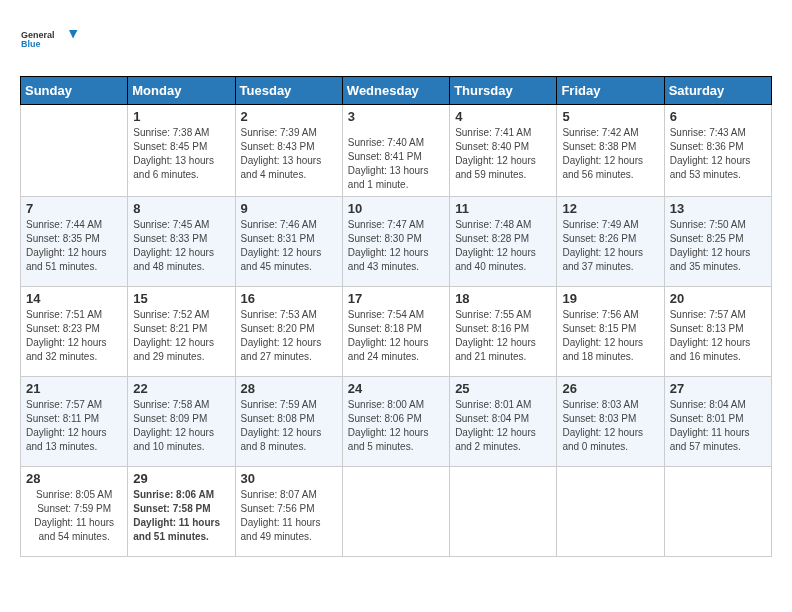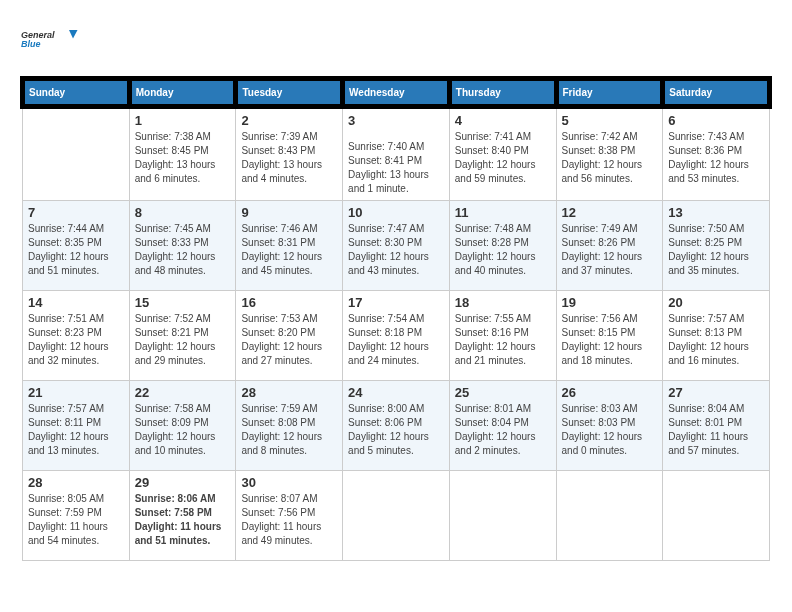--- a/index.html
+++ b/index.html
@@ -8,21 +8,20 @@
       background: #fff;
       width: 792px;
       min-height: 612px;
       padding: 20px;
     }
     .header-area {
       display: flex;
       justify-content: space-between;
       align-items: flex-end;
       margin-bottom: 16px;
-      font-style: italic;
     }
     .logo {
       display: flex;
       align-items: center;
       gap: 4px;
     }
     .logo-icon {
       width: 28px;
       height: 28px;
     }
@@ -41,25 +40,25 @@
     table {
       width: 100%;
       border-collapse: collapse;
       table-layout: fixed;
     }
     thead tr {
       background-color: #2979b8;
     }
     thead th {
       color: #fff;
-      font-size: 10px;
+      font-size: 13px;
       font-weight: bold;
       padding: 6px 4px;
       text-align: left;
-      border: 5px solid #000000;
+      border: 1px solid #000000;
     }
     tbody td {
       vertical-align: top;
       border: 1px solid #ccc;
       padding: 4px 5px;
       font-size: 10.5px;
       color: #333;
       height: 90px;
     }
     .day-number {
@@ -308,21 +307,21 @@
           <span class="day-number">27</span>
           <div class="day-info" style="white-space: pre-line;">Sunrise: 8:04 AM
 Sunset: 8:01 PM
 Daylight: 11 hours
 and 57 minutes.</div>
         </td>
       </tr>
       <tr>
         <td>
           <span class="day-number">28</span>
-          <div class="day-info" style="white-space: pre-line;">Sunrise: 8:05 AM
+          <div class="day-info" style="white-space: pre-line; text-align: center;">Sunrise: 8:05 AM
 Sunset: 7:59 PM
 Daylight: 11 hours
 and 54 minutes.</div>
         </td>
         <td>
           <span class="day-number">29</span>
           <div class="day-info" style="white-space: pre-line; font-weight: bold;">Sunrise: 8:06 AM
 Sunset: 7:58 PM
 Daylight: 11 hours
 and 51 minutes.</div>

